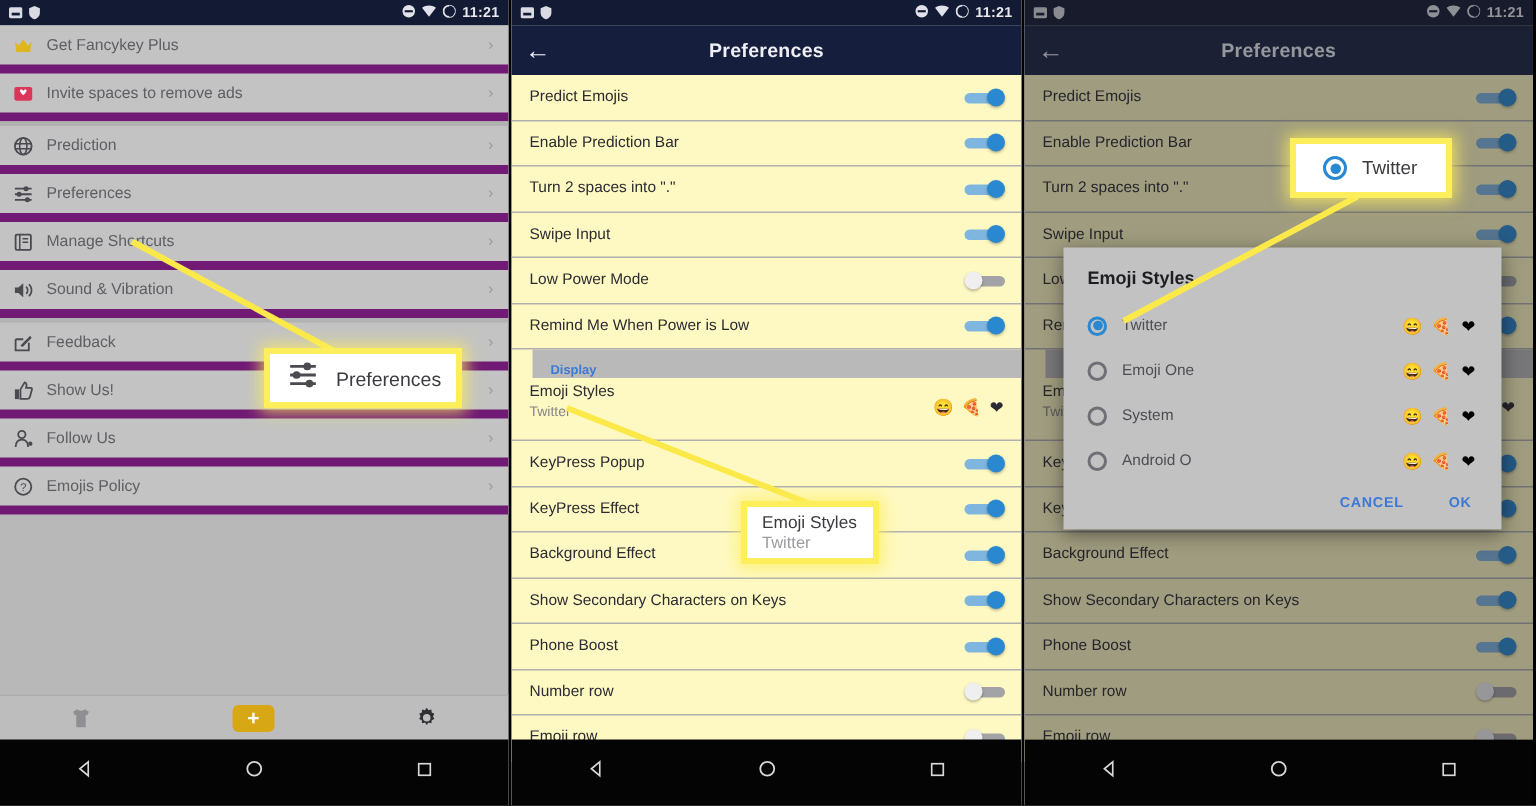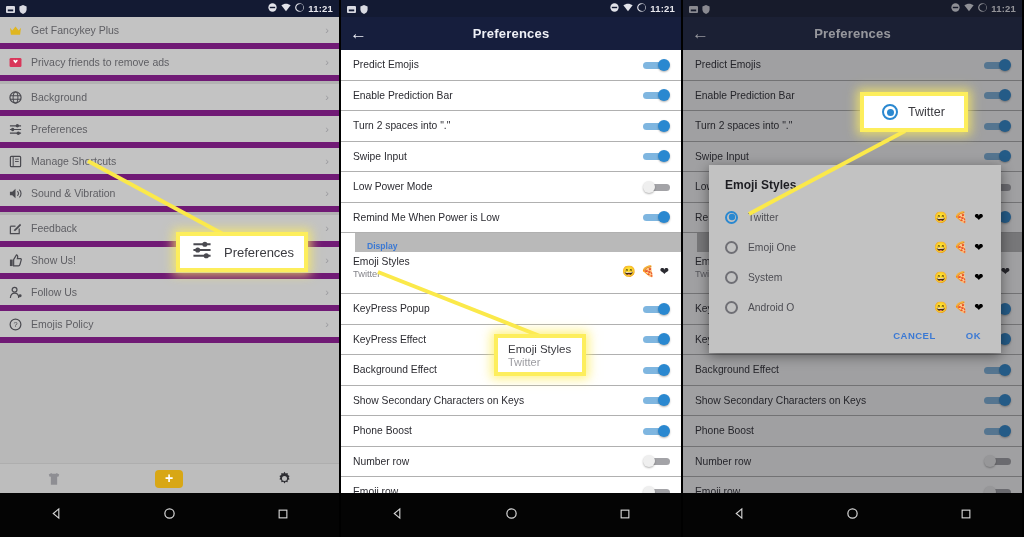--- a/index.html
+++ b/index.html
@@ -77,21 +77,21 @@
 
   
   .navbar {
     position: absolute; left:0; right:0; bottom:0;
     height: 44px; background: #040404;
     display: flex; align-items: center; justify-content: space-around;
   }
   .nav-ico { color: #d8d8d8; }
 
   
-  .plist { background: #ffffff; }
+  .plist { background: #fef9c3; }
   .prow {
     height: 30.5px; display: flex; align-items: center;
     padding: 0 11px 0 12px;
     border-bottom: 1px solid #b0b0b0;
     color: #2b2b31; font-size: 10.3px;
   }
   .prow .plbl { flex: 1; }
   .prow.sub { height: 42px; align-items: flex-start; padding-top: 4px; flex-direction: column; position: relative;}
   .prow.sub .plbl { flex: none; }
   .prow .psub { color: #84848a; font-size: 9.3px; margin-top: 2px; }
@@ -230,35 +230,35 @@
           <span class="lbl">Get Fancykey Plus</span>
           <span class="chev">›</span>
         </div>
         <div class="row">
           <span class="ico">
             <svg width="13" height="11" viewBox="0 0 14 12">
                 <rect x="0.5" y="1" width="13" height="10" rx="1.5" fill="#d9365a"></rect>
                 <path d="M4.6 3.6 C4.6 2.6 6.2 2.6 7 4 C7.8 2.6 9.4 2.6 9.4 3.6 C9.4 5 7 7 7 7 C7 7 4.6 5 4.6 3.6 Z" fill="#fff"></path>
               </svg>
           </span>
-          <span class="lbl">Privacy friends to remove ads</span>
+          <span class="lbl">Invite spaces to remove ads</span>
           <span class="chev">›</span>
         </div>
       </div>
 
       <div class="grp">
         <div class="row">
           <span class="ico">
             <svg width="13" height="13" viewBox="0 0 14 14">
                 <circle cx="7" cy="7" r="6" fill="none" stroke="#4a4a50" stroke-width="1.3"></circle>
                 <ellipse cx="7" cy="7" rx="2.6" ry="6" fill="none" stroke="#4a4a50" stroke-width="1.1"></ellipse>
                 <path d="M1 5.2 H13 M1 8.8 H13" stroke="#4a4a50" stroke-width="1.1"></path>
               </svg>
           </span>
-          <span class="lbl">Background</span>
+          <span class="lbl">Prediction</span>
           <span class="chev">›</span>
         </div>
         <div class="row">
           <span class="ico">
             <svg width="13" height="13" viewBox="0 0 14 14">
                 <path d="M1 3 H13 M1 7 H13 M1 11 H13" stroke="#4a4a50" stroke-width="1.3"></path>
                 <circle cx="9" cy="3" r="1.8" fill="#4a4a50"></circle>
                 <circle cx="4" cy="7" r="1.8" fill="#4a4a50"></circle>
                 <circle cx="10" cy="11" r="1.8" fill="#4a4a50"></circle>
               </svg>

